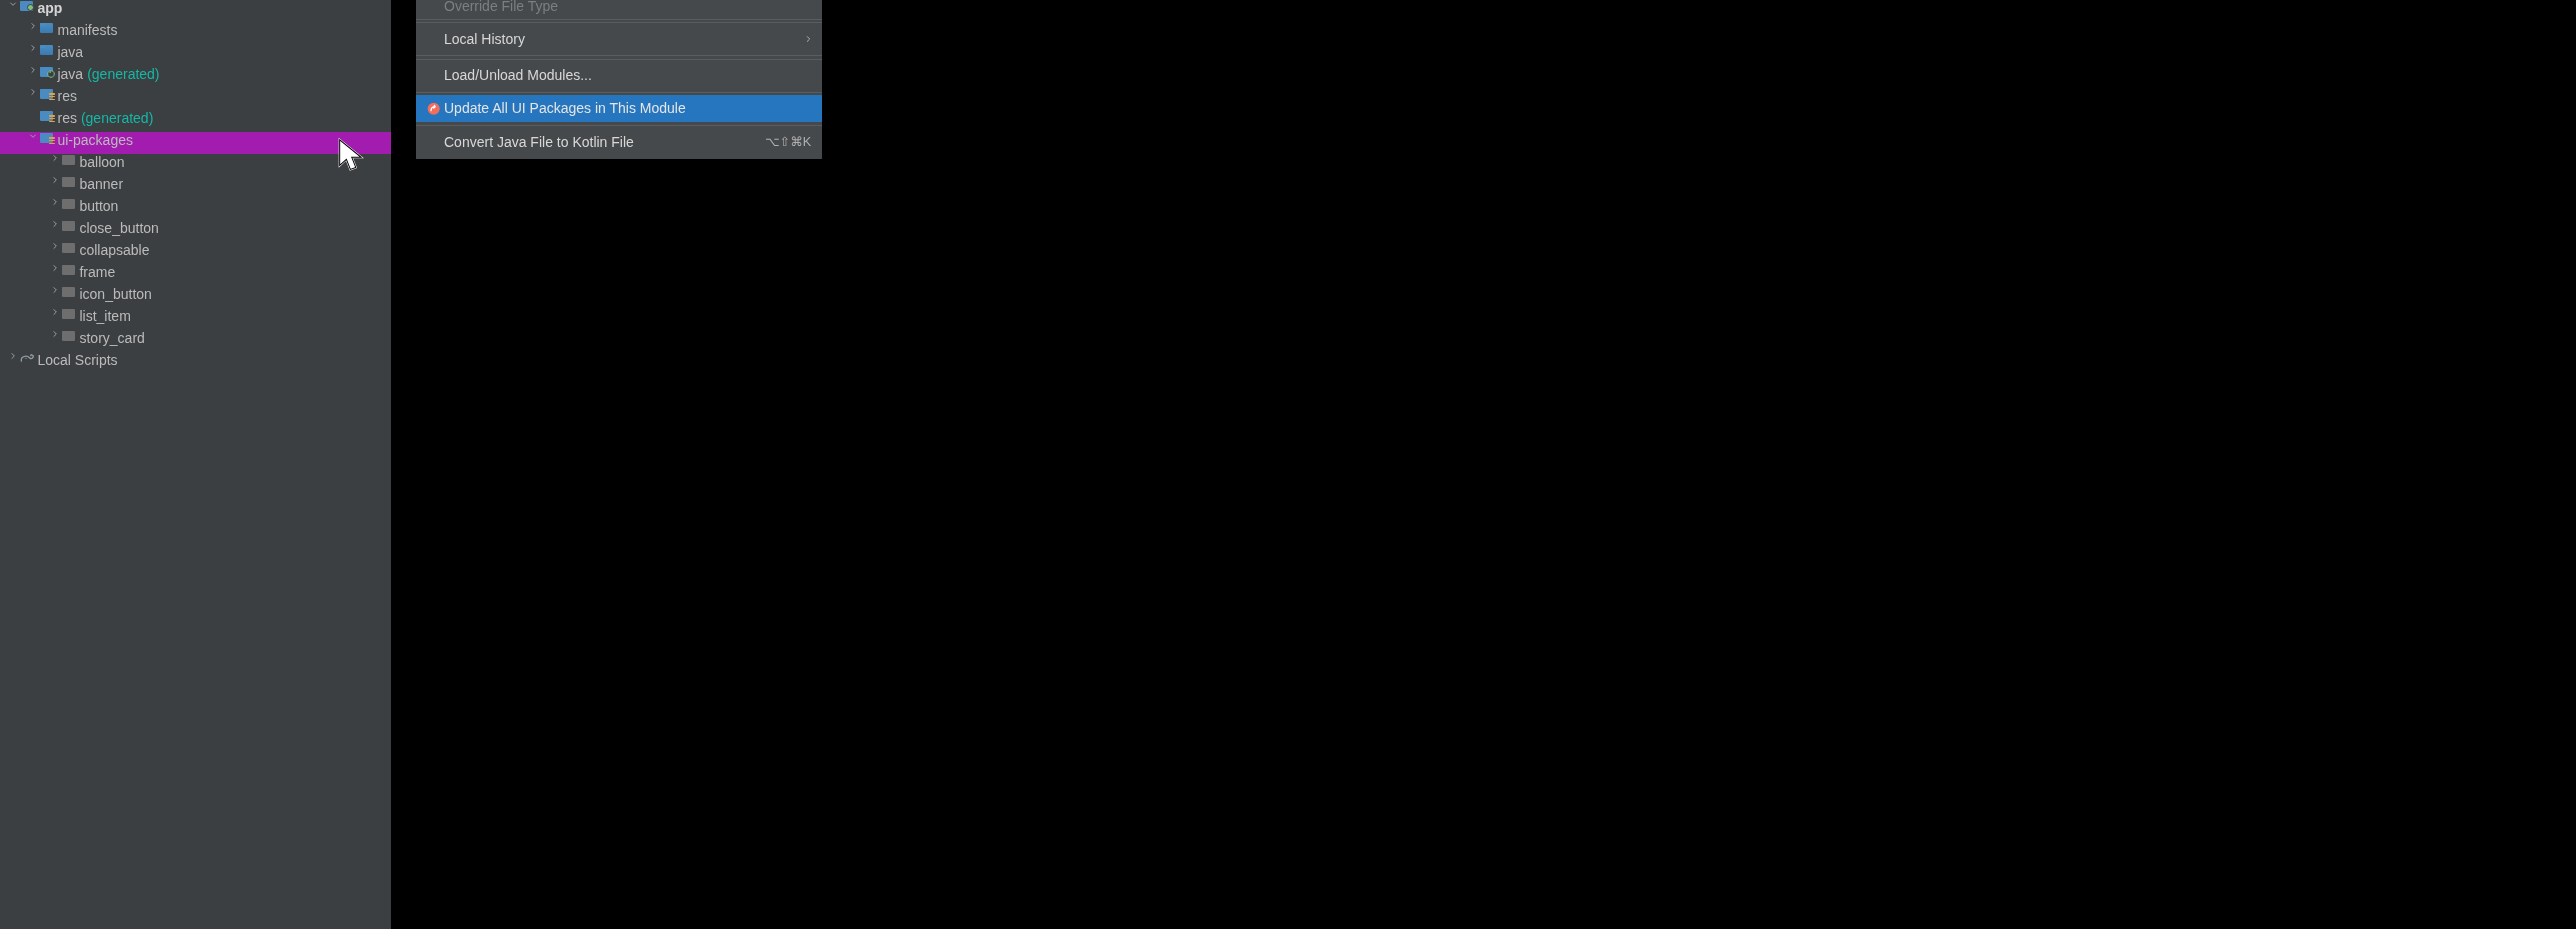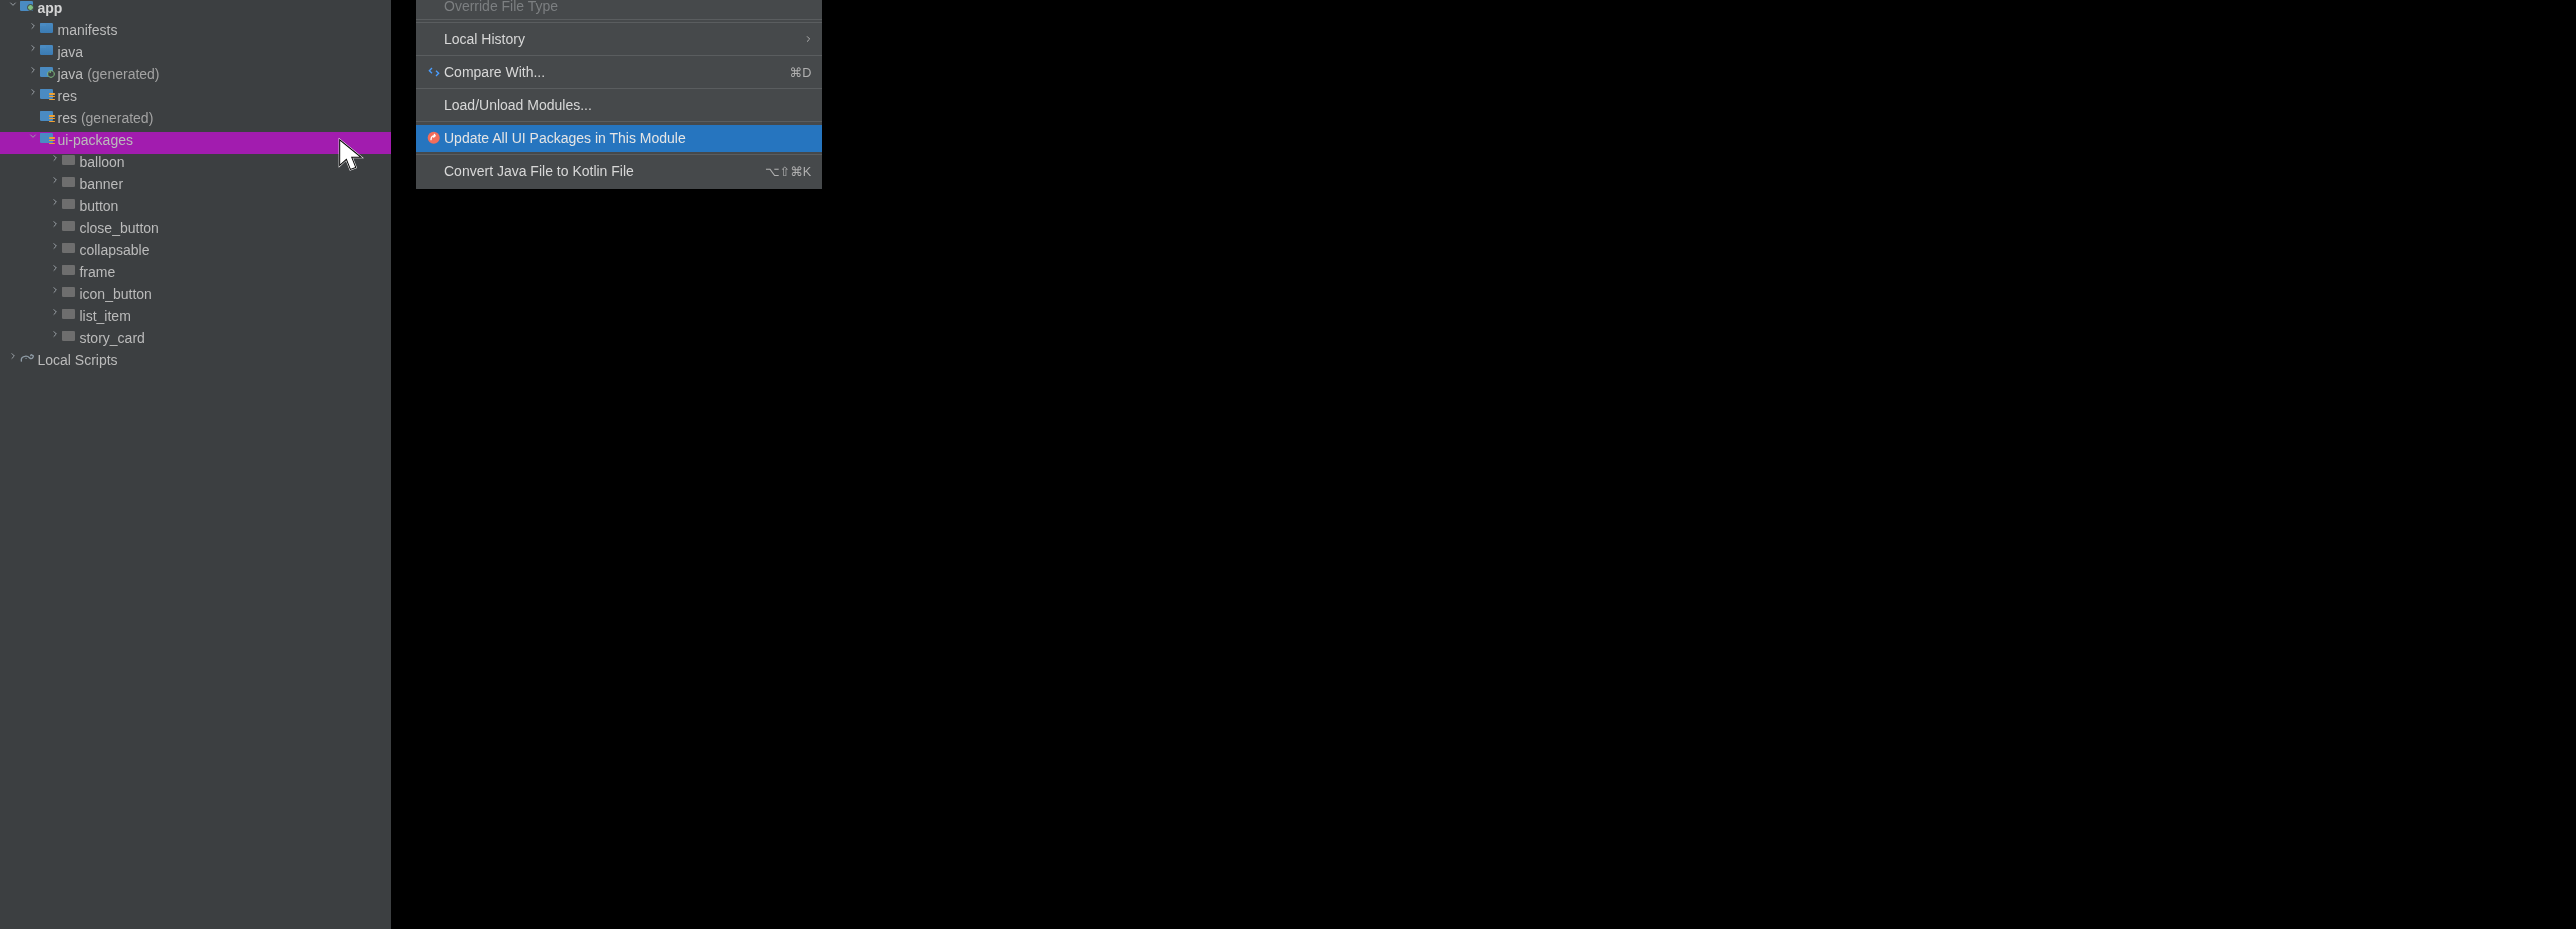--- a/index.html
+++ b/index.html
@@ -42,21 +42,21 @@
   }
   .chevron.spacer { color: transparent; }
   .icon-slot {
     width: 17.4px;
     display: inline-flex;
     align-items: center;
     justify-content: flex-start;
   }
   .label { color: #bbbbbb; }
   .label.bold { font-weight: 600; color: #d4d4d4; }
-  .label.muted { color: #a3a3a3; margin-left: 4px; }
+  .label.muted { color: #14b8a6; margin-left: 4px; }
 
   
   .folder-icon { width: 13.4px; height: 10.7px; position: relative; }
   .folder-blue { background: linear-gradient(#4a8bc2,#3b7bb3); border-radius:1.3px; height:9.4px; margin-top:1.3px; }
   .folder-blue::before { content:""; position:absolute; top:0; left:0; width:6px; height:2.7px; background:#4a8bc2; border-radius:1.3px 1.3px 0 0;}
   .folder-module { background:#4a8bc2; border-radius:1.3px; height:9.4px; margin-top:1.3px;}
   .folder-module::before{content:"";position:absolute;top:0;left:0;width:6px;height:2.7px;background:#4a8bc2;border-radius:1.3px 1.3px 0 0;}
   .folder-module::after{content:"";position:absolute;bottom:-0.7px;right:-0.7px;width:5.4px;height:5.4px;border-radius:50%;background:#80c080;border:0.7px solid #3c3f41;}
   .folder-gen{background:#4a8bc2;border-radius:1.3px;height:9.4px;margin-top:1.3px;}
   .folder-gen::before{content:"";position:absolute;top:0;left:0;width:6px;height:2.7px;background:#4a8bc2;border-radius:1.3px 1.3px 0 0;}
@@ -371,30 +371,20 @@
     <span class="menu-label">Local History</span>
     <span class="menu-right">
       <svg width="6.7" height="8" viewBox="0 0 10 12">
           <path d="M3 2 L7 6 L3 10" fill="none" stroke="#b0b0b0" stroke-width="1.5"></path>
         </svg>
     </span>
   </div>
 
   <div class="menu-sep"></div>
 
-  <div class="menu-item">
-    <span class="menu-icon-slot">
-      <svg width="12" height="12" viewBox="0 0 18 18">
-          <path d="M6 3 L2 7 L6 11" fill="none" stroke="#4a9eff" stroke-width="2"></path>
-          <path d="M12 7 L16 11 L12 15" fill="none" stroke="#4a9eff" stroke-width="2"></path>
-        </svg>
-    </span>
-    <span class="menu-label">Compare With...</span>
-    <span class="menu-right">⌘D</span>
-  </div>
   <div class="menu-sep"></div>
 
   <div class="menu-item">
     <span class="menu-icon-slot"></span>
     <span class="menu-label">Load/Unload Modules...</span>
   </div>
   <div class="menu-sep"></div>
 
   <div class="menu-item highlighted">
     <span class="menu-icon-slot">

